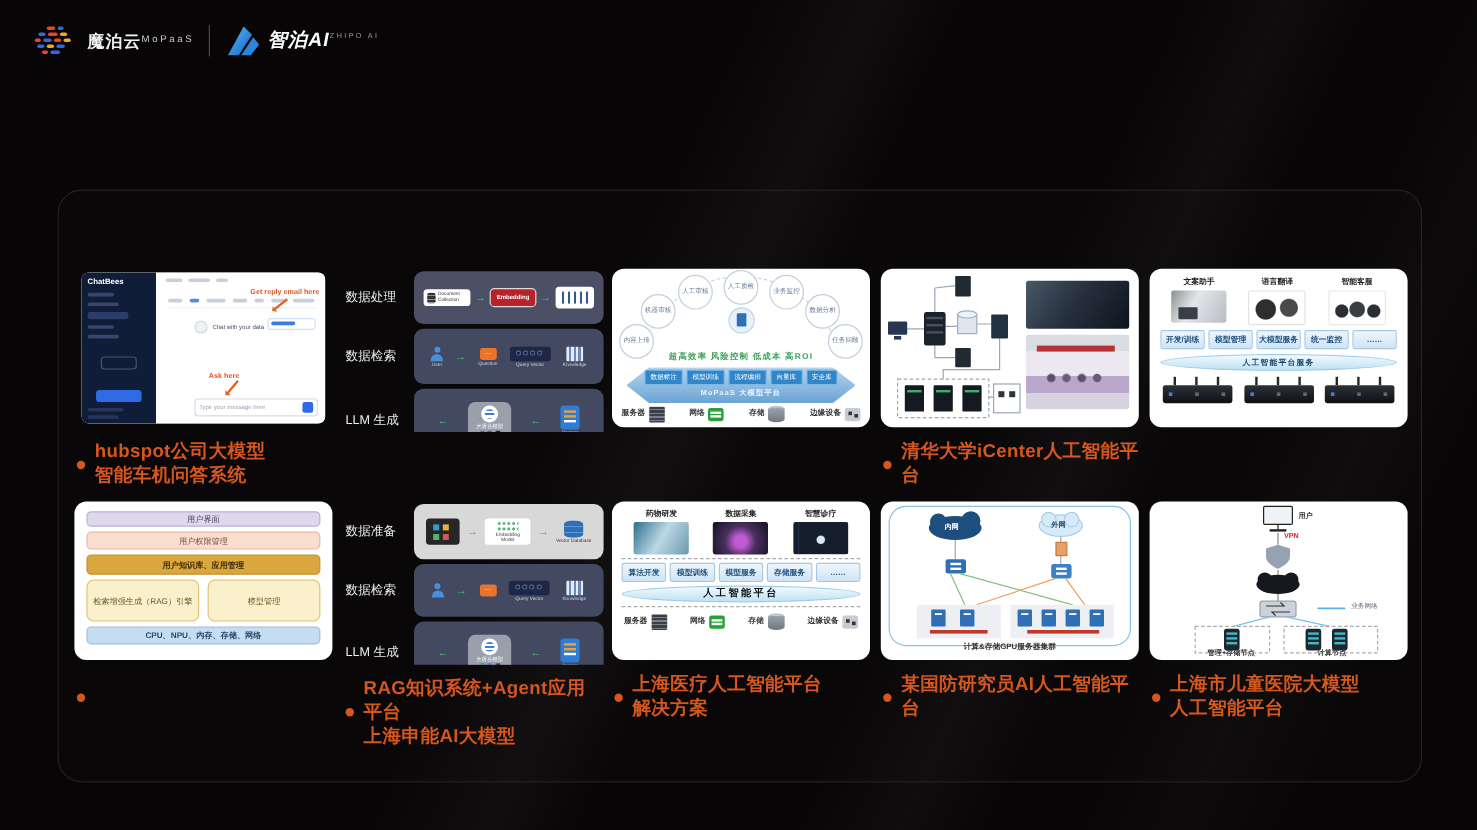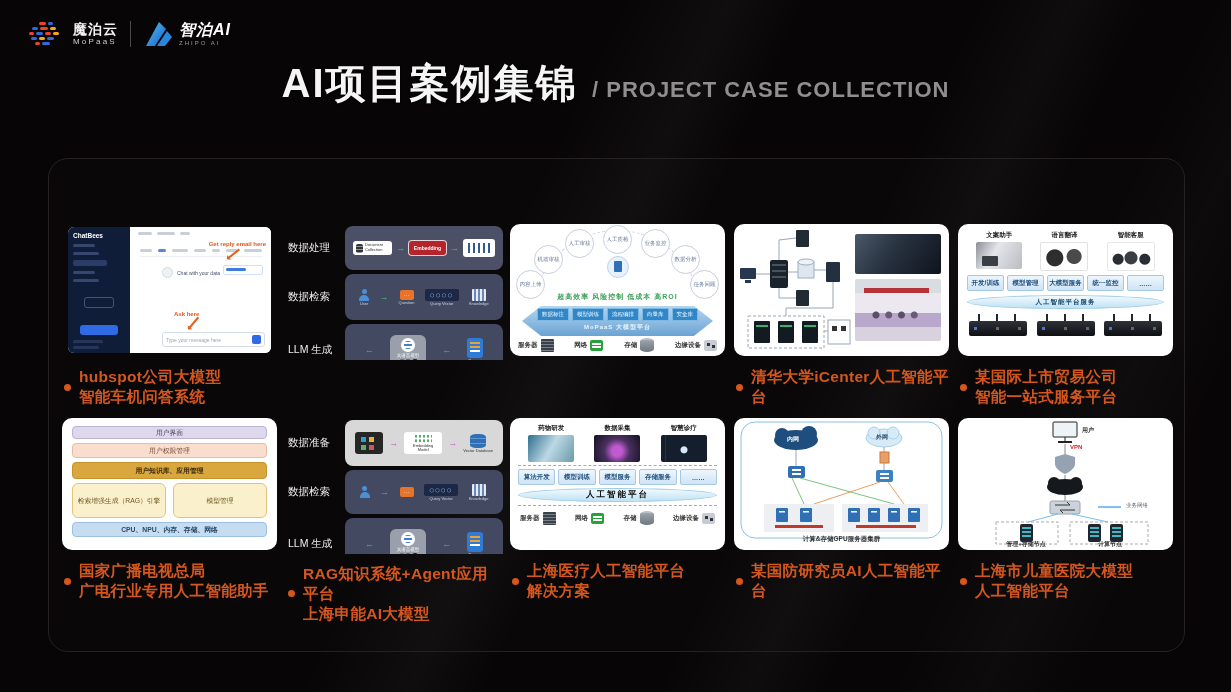--- a/index.html
+++ b/index.html
@@ -7,26 +7,26 @@
          font-family:"Liberation Sans","DejaVu Sans",sans-serif;outline:1px solid #3a3a3a;}
   
   .streaks{position:absolute;inset:0;pointer-events:none;
     background:
       linear-gradient(115deg,transparent 40%,rgba(255,255,255,0.035) 47%,transparent 52%),
       linear-gradient(115deg,transparent 63%,rgba(255,255,255,0.03) 69%,transparent 74%),
       linear-gradient(115deg,transparent 78%,rgba(255,255,255,0.025) 84%,transparent 90%);}
   
   .logos{position:absolute;left:28px;top:16px;display:flex;align-items:center;gap:12px;height:36px;}
   .mopaas{display:flex;align-items:center;gap:7px;}
-  .brand-txt{display:flex;flex-direction:column;line-height:1;}
+  .brand-txt{display:flex;flex-direction:row;line-height:1;}
   .brand-cn{color:#f2f2f2;font-size:14px;font-weight:bold;letter-spacing:1px;}
   .brand-en{color:#cfcfcf;font-size:8px;letter-spacing:2.2px;margin-top:2px;}
   .logo-div{width:1px;height:26px;background:#4a4a4a;}
   .zhipo{display:flex;align-items:center;gap:6px;}
-  .zhipo-txt{display:flex;flex-direction:column;line-height:1;}
+  .zhipo-txt{display:flex;flex-direction:row;line-height:1;}
   .zhipo-cn{color:#fff;font-size:16px;font-weight:bold;font-style:italic;letter-spacing:1px;}
   .zhipo-en{color:#9a9a9a;font-size:6px;letter-spacing:2px;margin-top:2px;}
   
   .title-row{position:absolute;left:0;right:0;top:56px;text-align:center;white-space:nowrap;}
   .title-main{color:#f5f5f5;font-size:40px;font-weight:800;letter-spacing:2px;
               text-shadow:0 1px 2px rgba(0,0,0,.8);}
   .title-sub{color:#8f8f8f;font-size:22px;font-weight:600;letter-spacing:1px;margin-left:10px;}
   
   .panel{position:absolute;left:48px;top:158px;width:1135px;height:492px;border-radius:20px;
          border:1px solid #262122;background:rgba(255,255,255,0.012);}
@@ -232,24 +232,20 @@
         <path d="M3,26 L16,2 L23,9 L12,26 Z" fill="url(#sw1)"></path>
         <path d="M14,26 L24,11 L29,17 L22,26 Z" fill="#2a86dd"></path>
       </svg>
       <div class="zhipo-txt">
         <span class="zhipo-cn">智泊AI</span>
         <span class="zhipo-en">ZHIPO AI</span>
       </div>
     </div>
   </div>
 
-  <div class="title-row">
-    <span class="title-main">AI项目案例集锦</span>
-    <span class="title-sub">/ PROJECT CASE COLLECTION</span>
-  </div>
 
   <div class="panel"></div>
 
   <div class="grid">
 
     <div class="card">
       <div class="thumb thumb-dark">
         <div class="app-win">
           <div class="app-side">
             <span class="app-logo">ChatBees</span>
@@ -486,48 +482,37 @@
             <span class="bbox">……</span>
           </div>
           <div class="band">人工智能平台服务</div>
           <div class="servers-row">
             <span class="srv-unit"></span>
             <span class="srv-unit"></span>
             <span class="srv-unit"></span>
           </div>
         </div>
       </div>
-      <div class="caption">
-        <span class="bullet"></span>
-        <span class="cap-lines">
-          <span class="cap-line">某国际上市贸易公司</span>
-          <span class="cap-line">智能一站式服务平台</span>
-        </span>
-      </div>
     </div>
 
     <div class="card">
       <div class="thumb">
         <div class="bars">
           <div class="bar b-lav">用户界面</div>
           <div class="bar b-peach">用户权限管理</div>
           <div class="bar b-gold">用户知识库、应用管理</div>
           <div class="b-two">
             <span class="b-yellow">检索增强生成（RAG）引擎</span>
             <span class="b-yellow">模型管理</span>
           </div>
           <div class="bar b-blue">CPU、NPU、内存、存储、网络</div>
         </div>
       </div>
       <div class="caption">
         <span class="bullet"></span>
-        <span class="cap-lines">
-          <span class="cap-line">国家广播电视总局</span>
-          <span class="cap-line">广电行业专用人工智能助手</span>
-        </span>
       </div>
     </div>
 
     <div class="card">
       <div class="thumb thumb-dark rag">
         <div class="rag-row">
           <span class="rag-label">数据准备</span>
           <div class="rag-panel p-light h42">
             <span class="docsbox"></span>
             <span class="ma">→</span>

